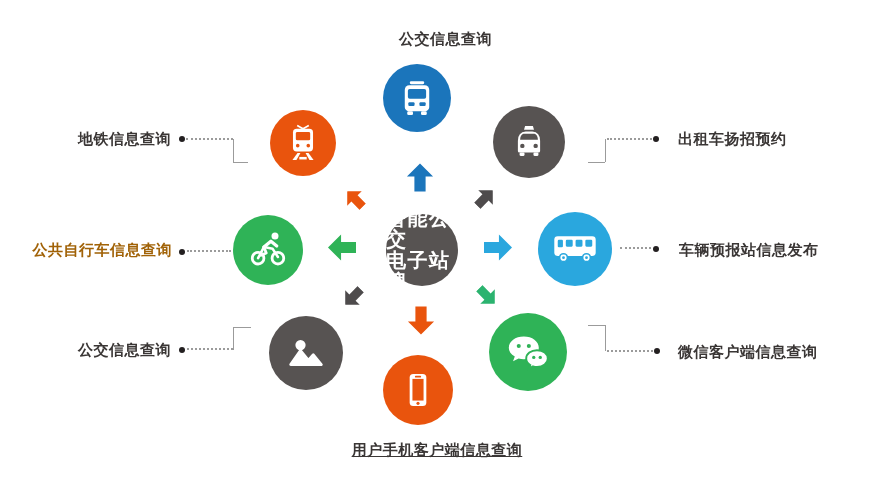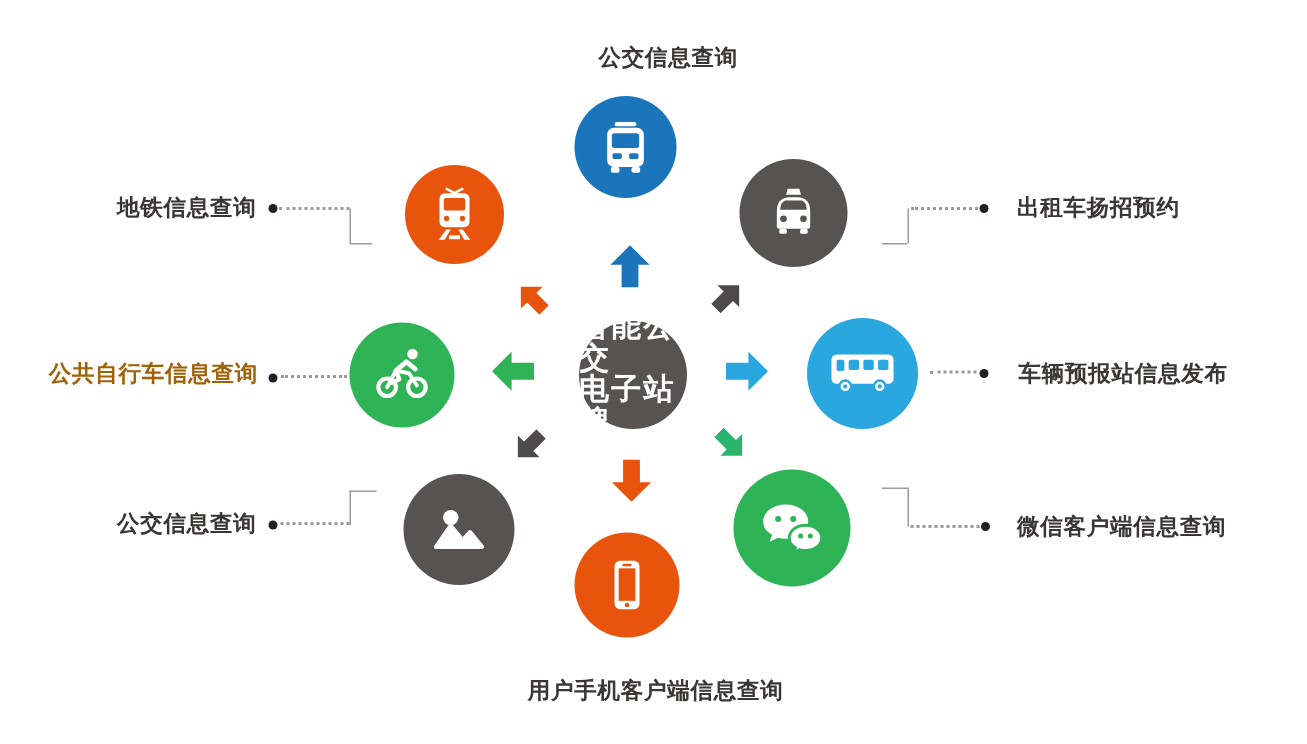--- a/index.html
+++ b/index.html
@@ -40,21 +40,21 @@
   #node-nearby{left:269px;top:316px;width:74px;height:74px;}
   #node-wechat{left:489px;top:313px;width:78px;height:78px;}
   #node-phone{left:383px;top:355px;width:70px;height:70px;}
   #hub{left:386px;top:214px;width:72px;height:72px;}
 
   
   #label-bus{left:352px;top:31px;width:140px;}
   #label-metro{right:700px;top:131px;}
   #label-bike{right:699px;top:242px;}
   #label-nearby{right:700px;top:342px;}
-  #label-phone{left:347px;top:453px;width:180px;}
+  #label-phone{left:347px;top:442px;width:180px;text-decoration:underline;}
   #label-taxi{left:678px;top:131px;}
   #label-busstop{left:679px;top:242px;}
   #label-wechat{left:678px;top:344px;}
 
   
   #arrow-up{left:406px;top:163px;width:28px;height:29px;}
   #arrow-down{left:407px;top:306px;width:28px;height:29px;transform:rotate(180deg);}
   #arrow-left{left:328px;top:233px;width:28px;height:29px;transform:rotate(-90deg);}
   #arrow-right{left:484px;top:233px;width:28px;height:29px;transform:rotate(90deg);}
   #arrow-ul{left:344px;top:188px;width:22px;height:22px;transform:rotate(-45deg);}

